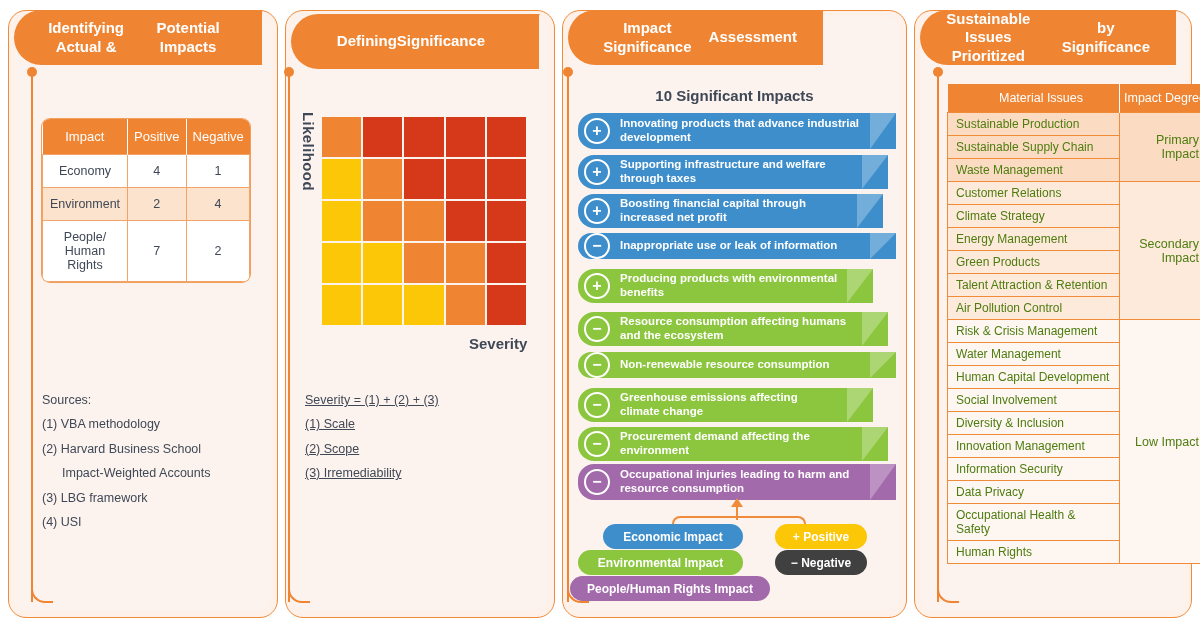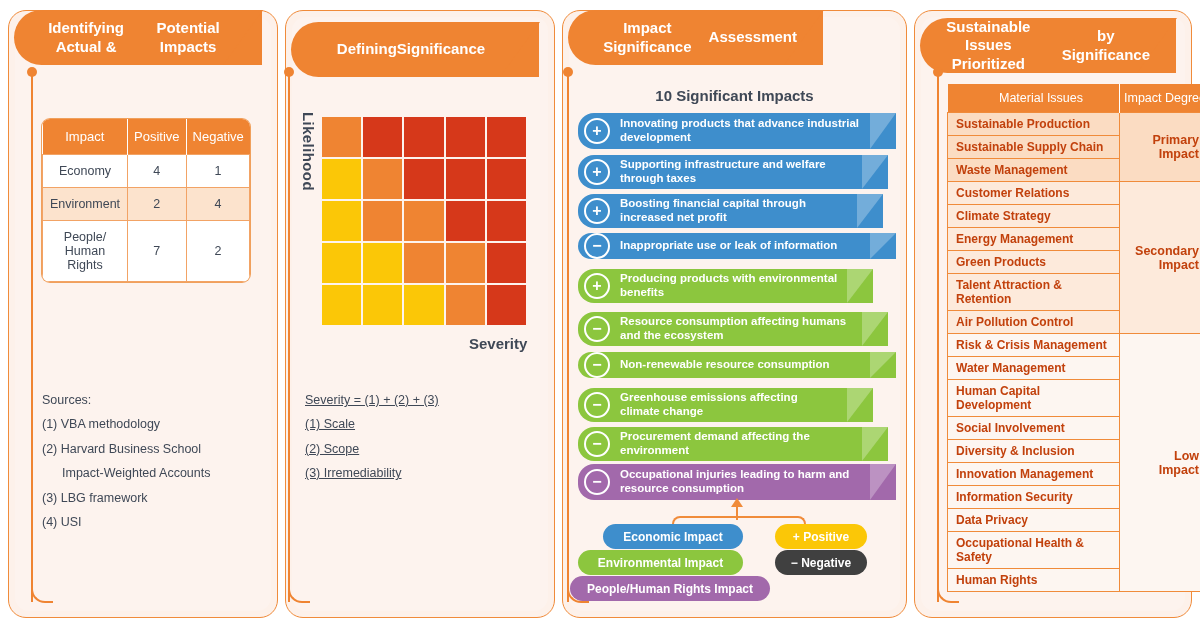--- a/index.html
+++ b/index.html
@@ -194,23 +194,22 @@
   }
   .p4table th{
     background:#ef8432;color:#fff;font-weight:normal;font-size:12.5px;
     padding:7px 4px;text-align:center;
     border-right:1.5px solid #fff;
   }
   .p4table th:last-child{border-right:none;}
   .p4table td{
     border:1px solid #f08b3a;
     padding:4px 8px;
-    color:#c2410c;
+    color:#4d7c0f;
     vertical-align:middle;
-    font-weight:bold;
   }
   .p4table td.deg{text-align:right;font-size:12.5px;padding:4px 11px;}
   .p4table tr.g1 td{background:#fbdcc2;}
   .p4table tr.g2 td{background:#fdeadb;}
   .p4table tr.g3 td{background:#fdf6f1;margin-top:12px;}
   .p4table td.d1{background:#fbdcc2;}
   .p4table td.d2{background:#fdeadb;}
   .p4table td.d3{background:#fdf6f1;}
 </style>
 </head>
@@ -267,21 +266,21 @@
     <div>(1) VBA methodology</div>
     <div>(2) Harvard Business School</div>
     <div class="indent">Impact-Weighted Accounts</div>
     <div>(3) LBG framework</div>
     <div>(4) USI</div>
   </div>
 
   <div class="panel" style="left:285px;top:10px;width:270px;height:608px;">
     <div class="inner"></div>
   </div>
-  <div class="ribbon" style="left:291px;top:22px;width:248px;">
+  <div class="ribbon" style="left:291px;top:14px;width:248px;">
     <span>Defining</span>
     <span>Significance</span>
   </div>
   <div class="conn" style="left:288px;top:72px;height:530px;">
     <div class="dot"></div>
     <div class="curve"></div>
   </div>
 
   <div class="axis-y" style="left:300px;top:112px;">Likelihood</div>
 
@@ -407,21 +406,21 @@
         <span>+ Positive</span>
       </div>
       <div class="pill yellow" style="left: 775px; top: 550px; width: 92px; background: #404040;">
         <span>− Negative</span>
       </div>
     </div>
 
   <div class="panel" style="left:914px;top:10px;width:278px;height:608px;">
     <div class="inner"></div>
   </div>
-  <div class="ribbon" style="left:920px;top:18px;width:256px;gap:23px;">
+  <div class="ribbon" style="left:920px;top:10px;width:256px;gap:23px;">
     <span>Sustainable Issues Prioritized</span>
     <span>by Significance</span>
   </div>
   <div class="conn" style="left:937px;top:72px;height:530px;">
     <div class="dot"></div>
     <div class="curve"></div>
   </div>
 
   <table class="p4table" style="left:947px;top:84px;width:230px;">
     <thead>

